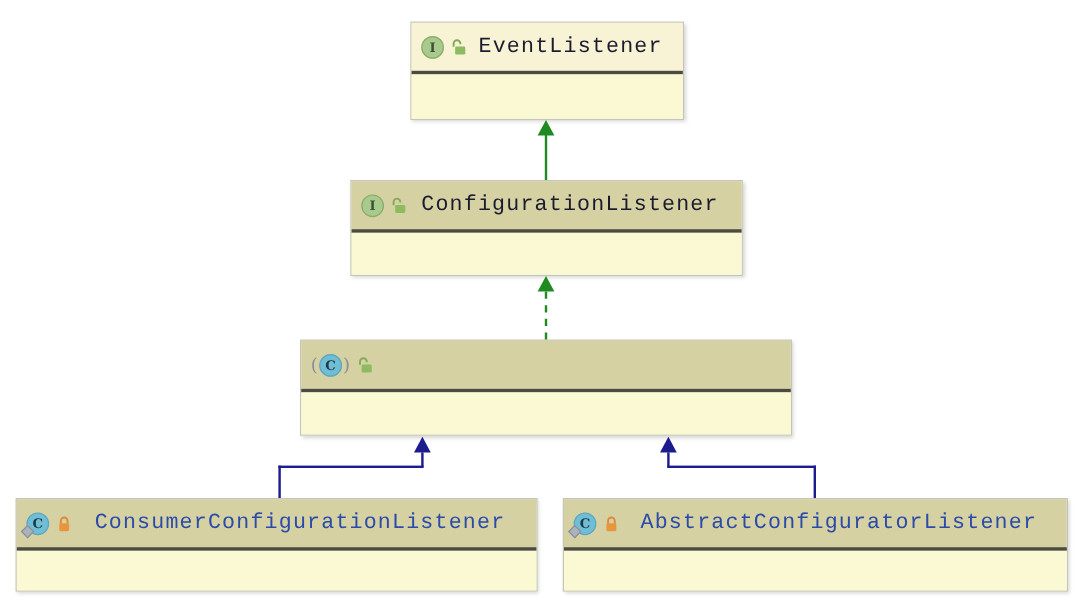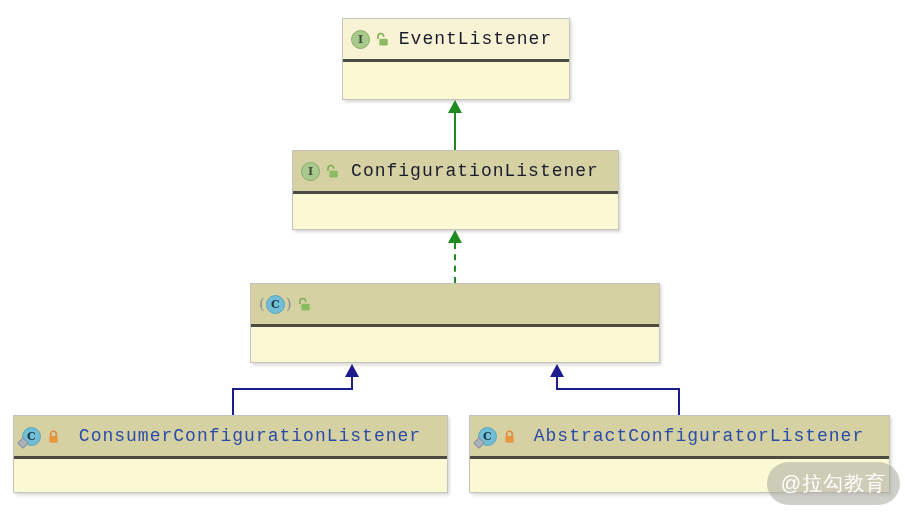--- a/index.html
+++ b/index.html
@@ -152,17 +152,14 @@
   <div class="tri navy" style="left:345px;top:364px;"></div>
   <div class="vline navy-v" style="left:351px;top:377px;height:12px;"></div>
   <div class="hline navy-h" style="left:232px;top:388px;width:121px;"></div>
   <div class="vline navy-v" style="left:232px;top:388px;height:27px;"></div>
 
   <div class="tri navy" style="left:550px;top:364px;"></div>
   <div class="vline navy-v" style="left:556px;top:377px;height:12px;"></div>
   <div class="hline navy-h" style="left:556px;top:388px;width:124px;"></div>
   <div class="vline navy-v" style="left:678px;top:388px;height:27px;"></div>
 
-  <div class="watermark">
-    <span>@拉勾教育</span>
-  </div>
 
 </div>
 
 </body></html>

